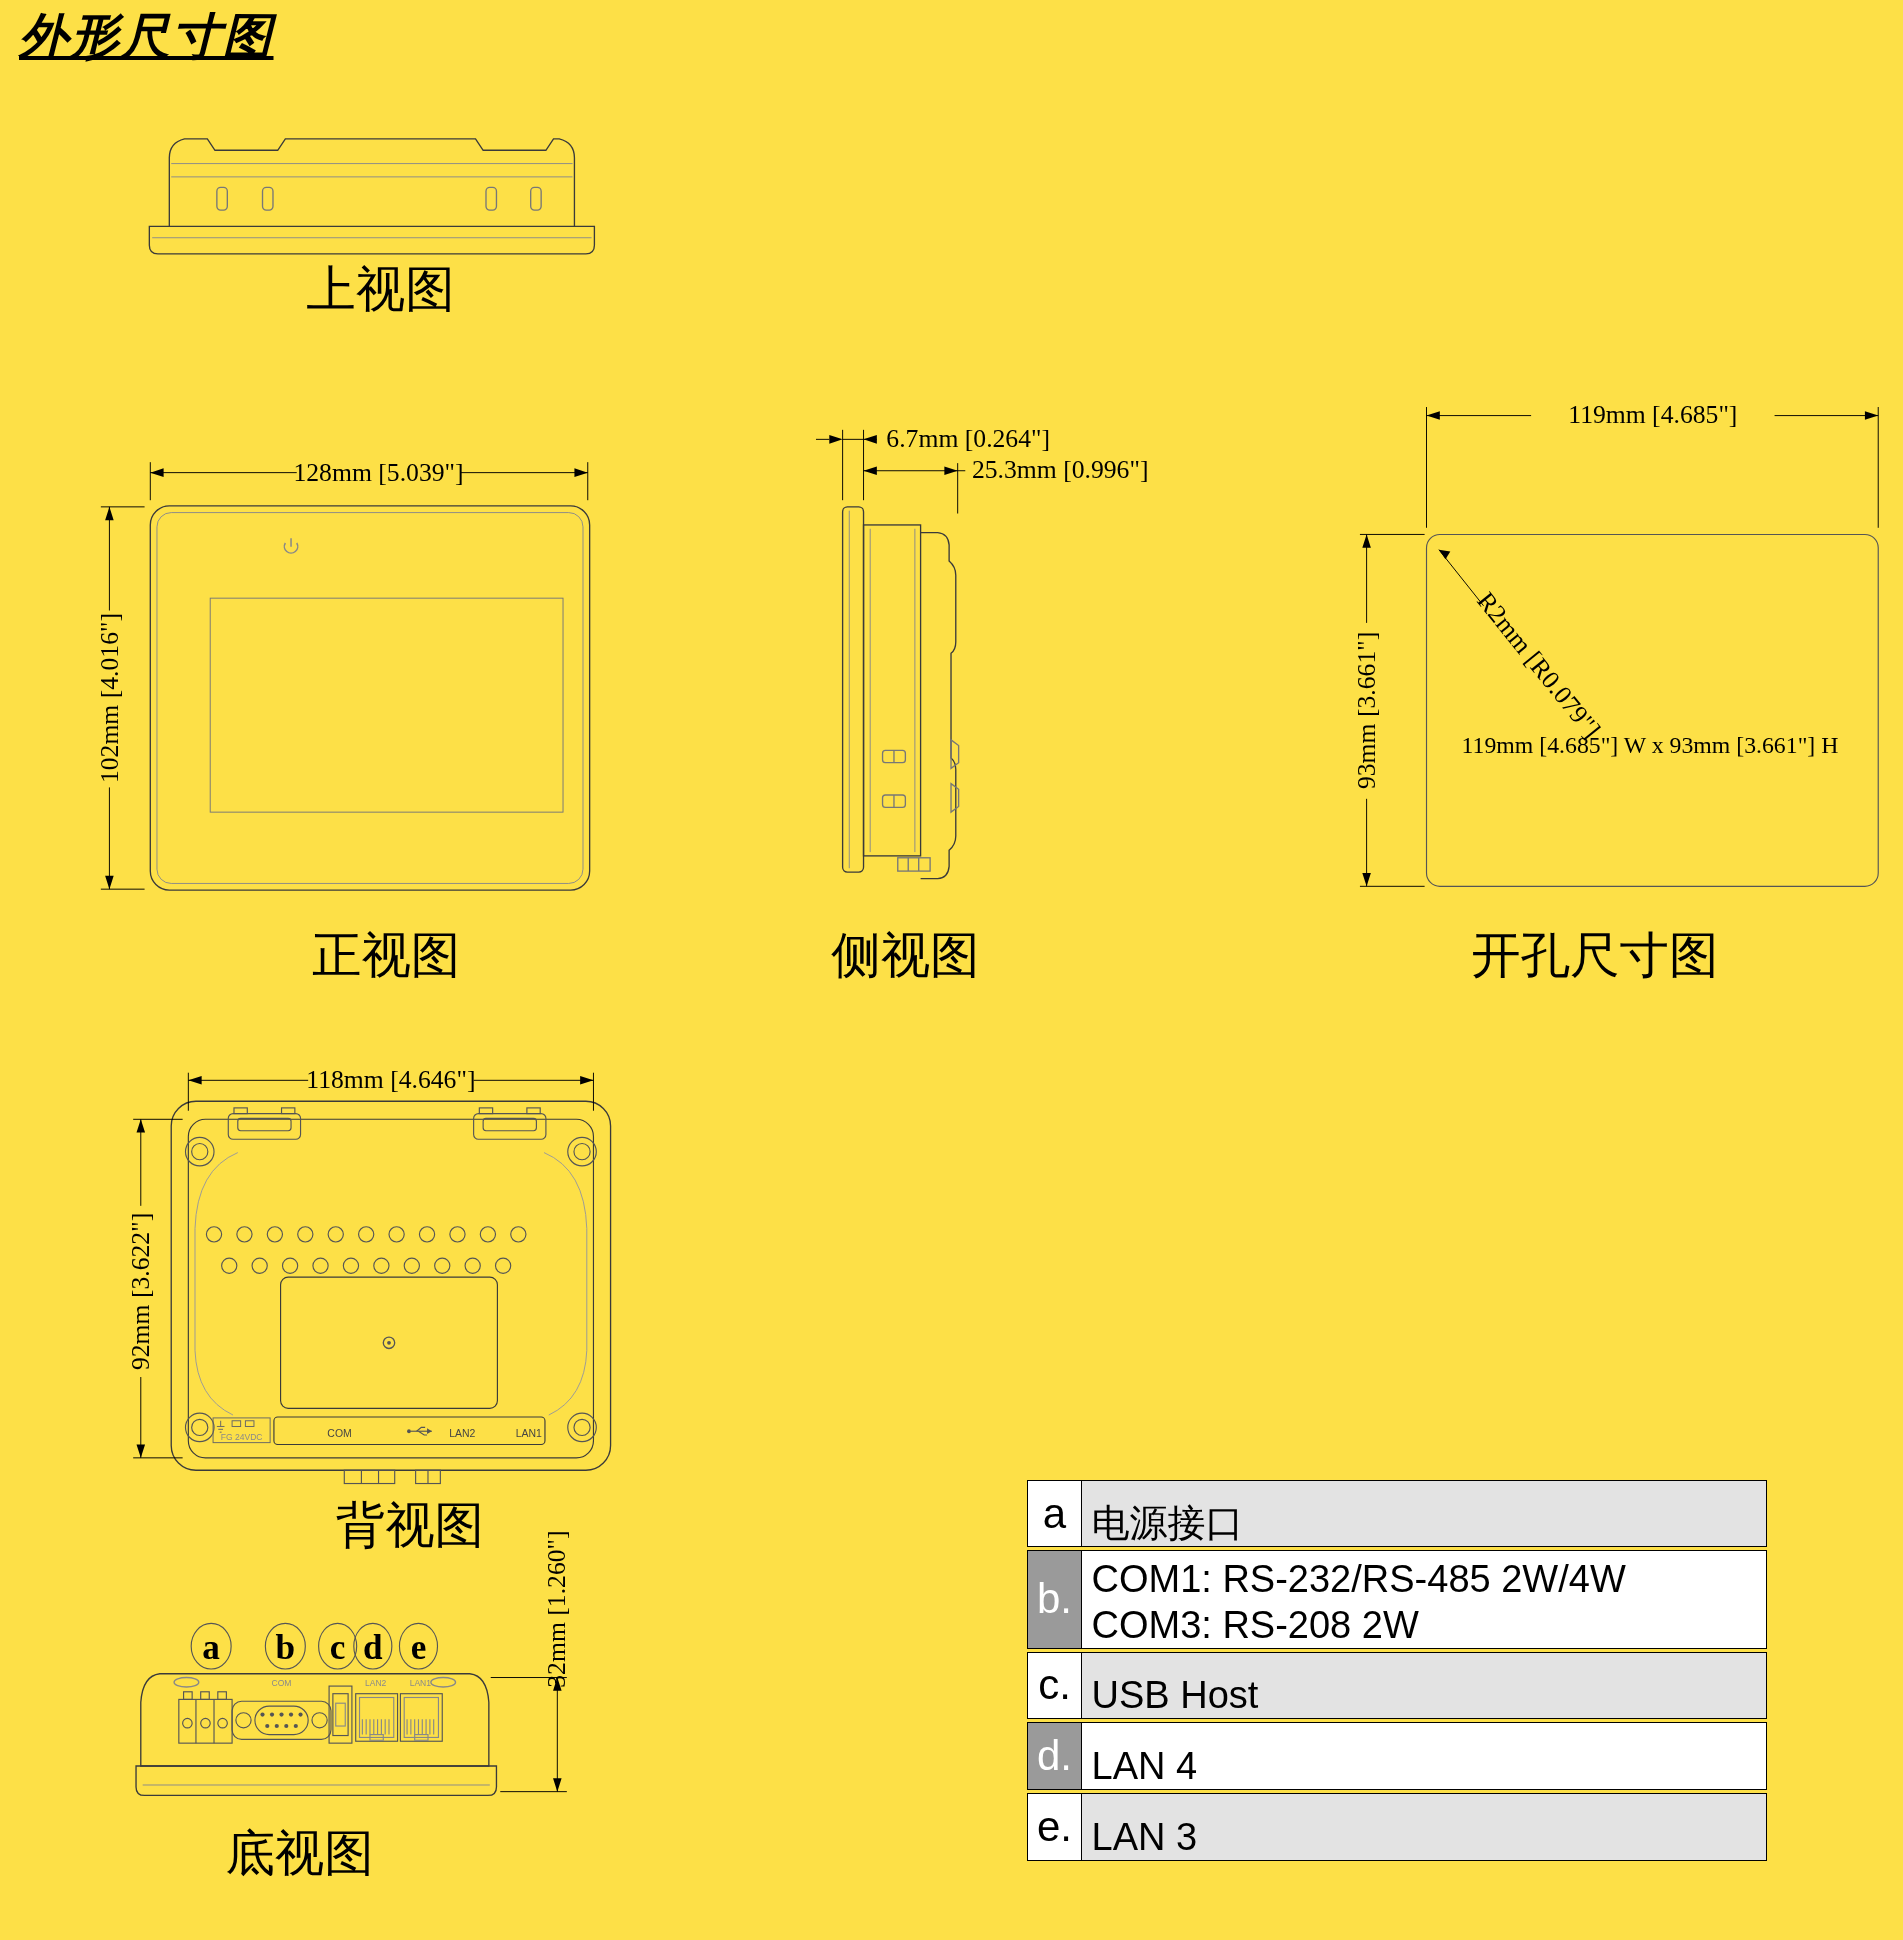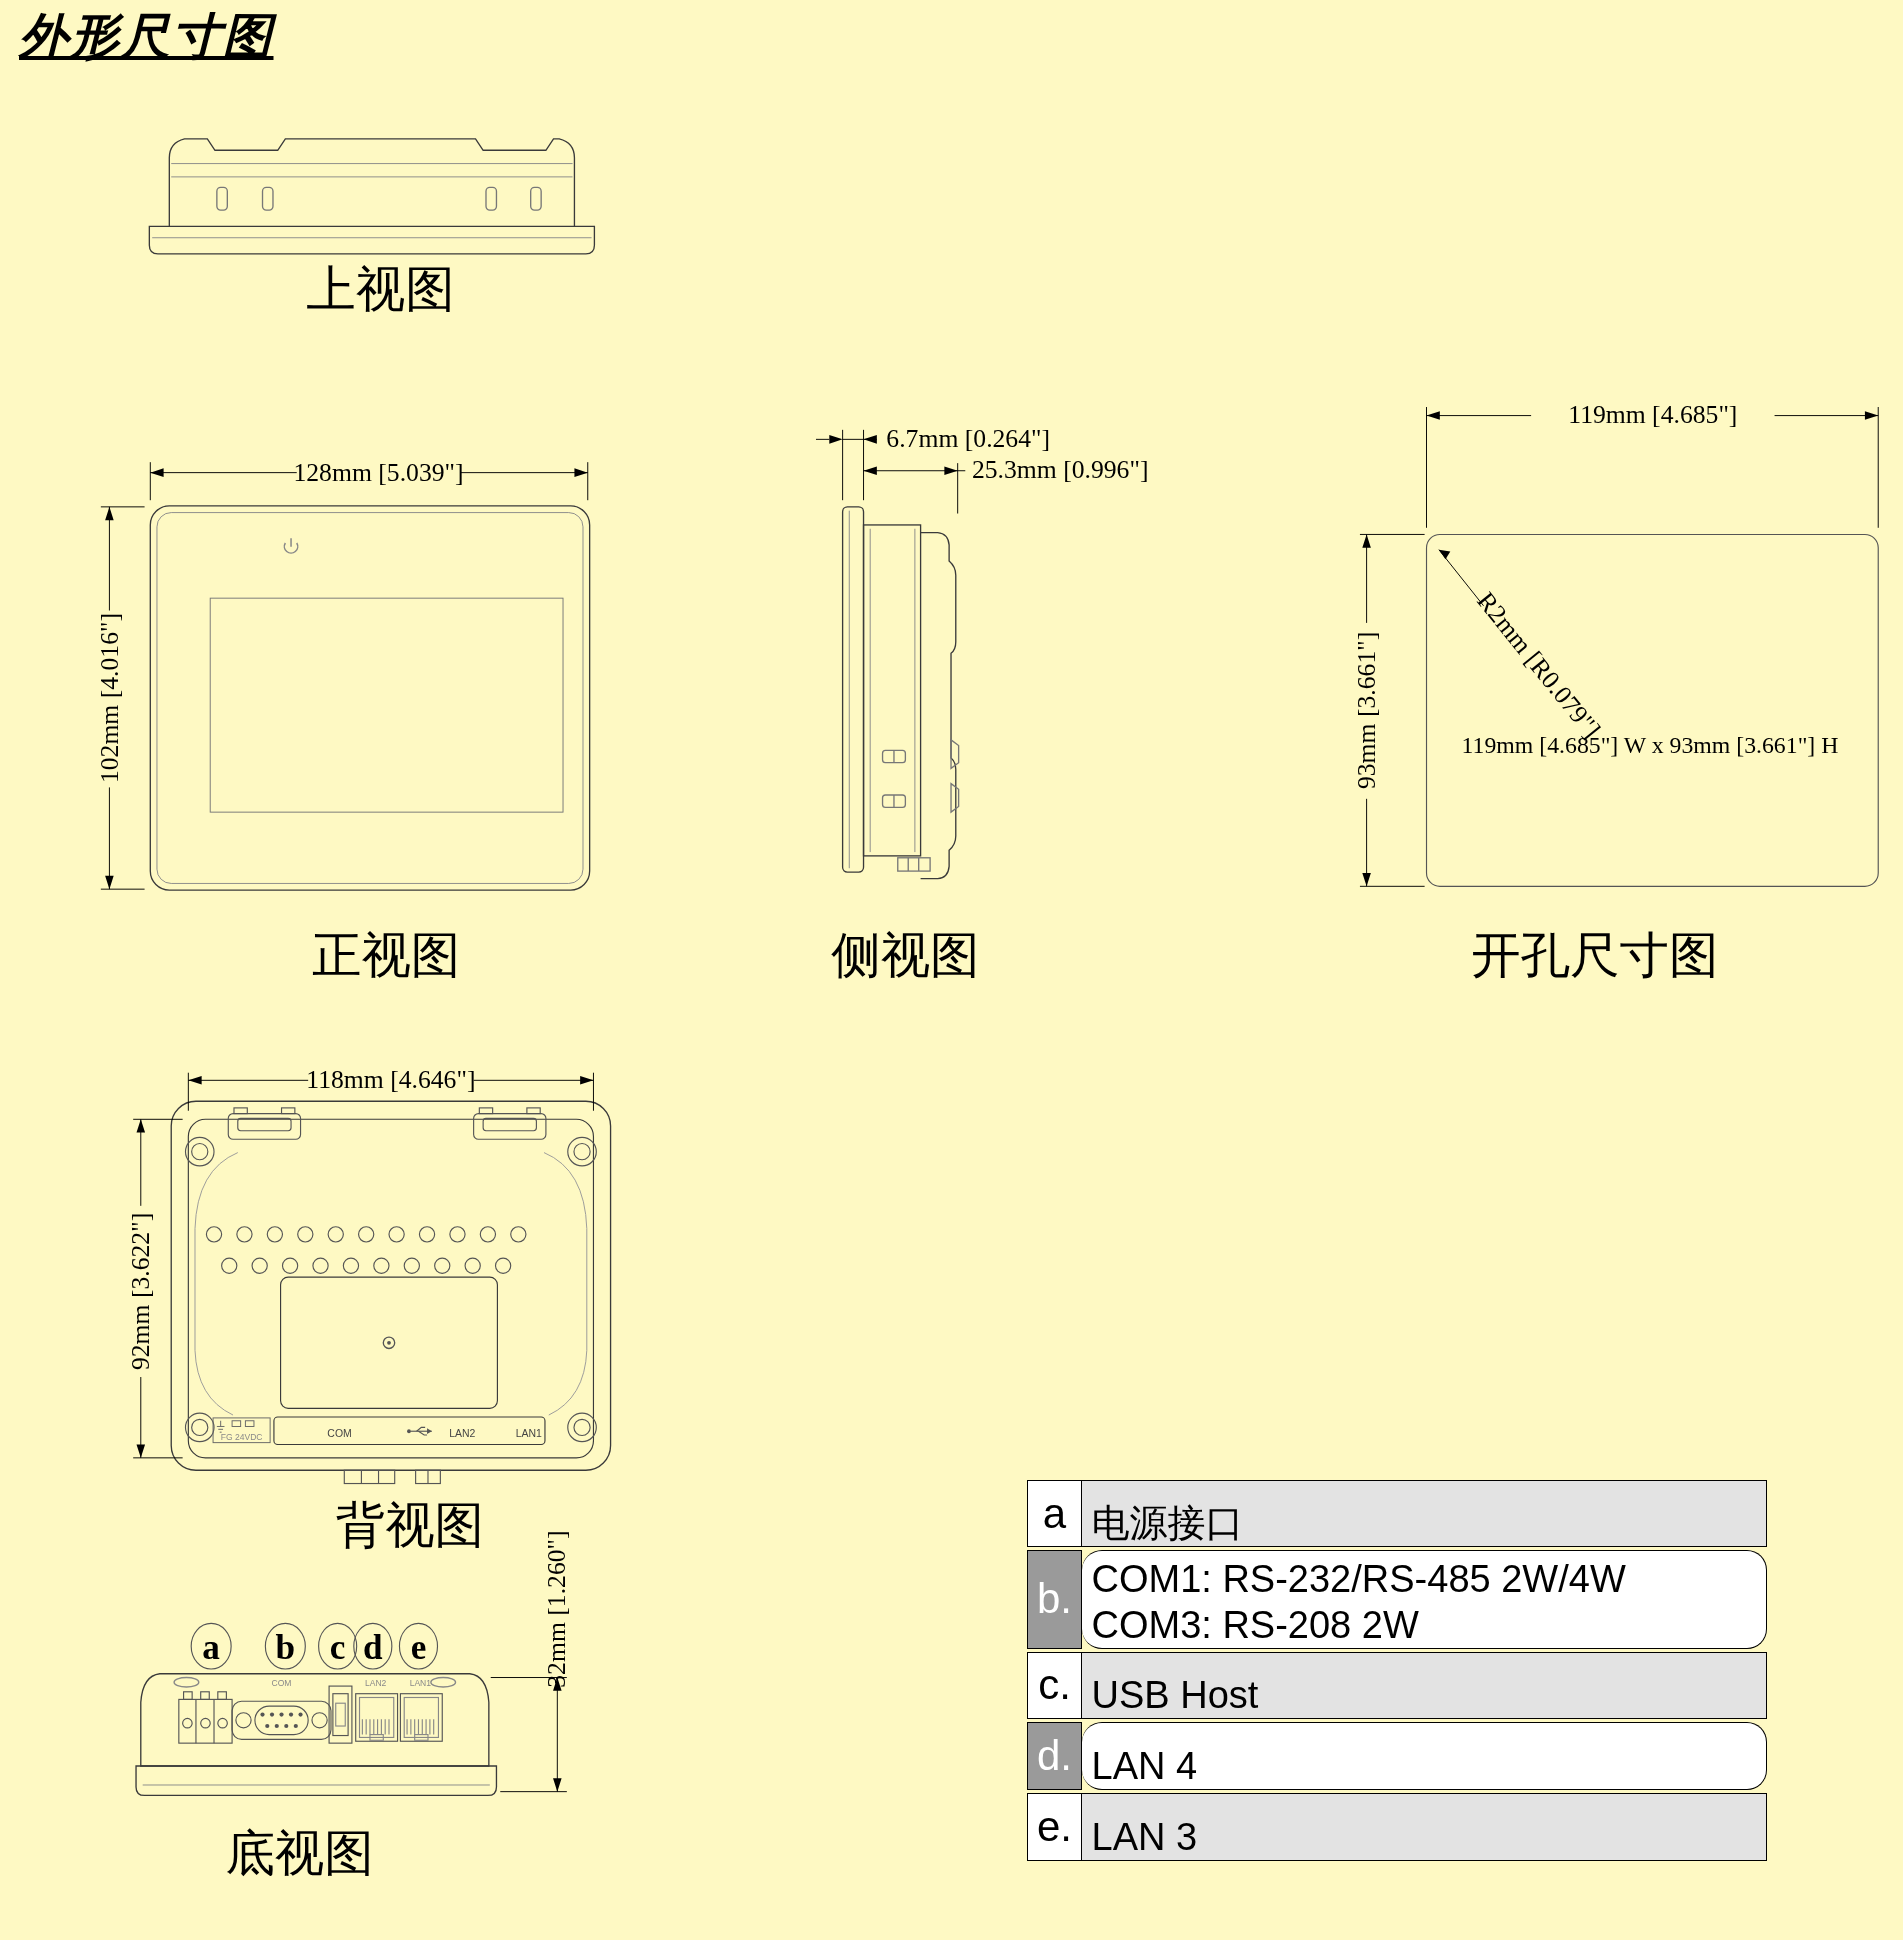--- a/index.html
+++ b/index.html
@@ -1,36 +1,36 @@
 <!DOCTYPE html>
 <html style="font-size:15px"><head>
 <meta charset="utf-8">
 <style>
   html,body{margin:0;padding:0;background:#fff;}
-  .canvas{position:relative;width:1903px;height:1940px;background:#fef9c3;overflow:hidden;
+  .canvas{position:relative;width:1903px;height:1940px;background:#fde047;overflow:hidden;
           font-family:"Liberation Serif","DejaVu Serif",serif;}
   .page-title{position:absolute;left:19px;top:3.8px;font-size:49px;font-weight:bold;
               font-style:italic;text-decoration:underline;color:#000;letter-spacing:1.9px;}
   svg{position:absolute;left:0;top:0;}
   svg text{fill:#000;font-family:"Liberation Serif","DejaVu Serif",serif;}
   .dim-t{font-size:27px;}
   .view-label{font-size:52px;}
   .tinylbl{font-size:11px;fill:#444;font-family:"Liberation Sans","DejaVu Sans",sans-serif;}
   .microlbl{font-size:9px;fill:#8a8a8a;font-family:"Liberation Sans","DejaVu Sans",sans-serif;}
   .callout-letter{font-size:37px;font-weight:bold;}
   
   .legend{position:absolute;left:1027px;top:1480px;width:740px;
           font-family:"Liberation Sans","DejaVu Sans",sans-serif;}
   .lrow{display:flex;margin-bottom:2.9px;}
   .lkey{width:53px;border:1.9px solid #000;display:flex;align-items:center;justify-content:center;
         font-size:42px;flex:none;}
   .ldesc{flex:1;border:1.9px solid #000;border-left:none;display:flex;flex-direction:column;
          justify-content:flex-end;padding-left:9.5px;font-size:38px;line-height:46px;}
   .bg-lt{background:#e3e3e3;}
-  .bg-wh{background:#ffffff;border-radius:20px;}
+  .bg-wh{background:#ffffff;}
   .key-dark{background:#9a9a9a;color:#fff;}
   .key-light{background:#fff;color:#000;}
 </style>
 </head>
 <body>
 
 <div class="canvas">
 
   <div class="page-title">外形尺寸图</div>
 

